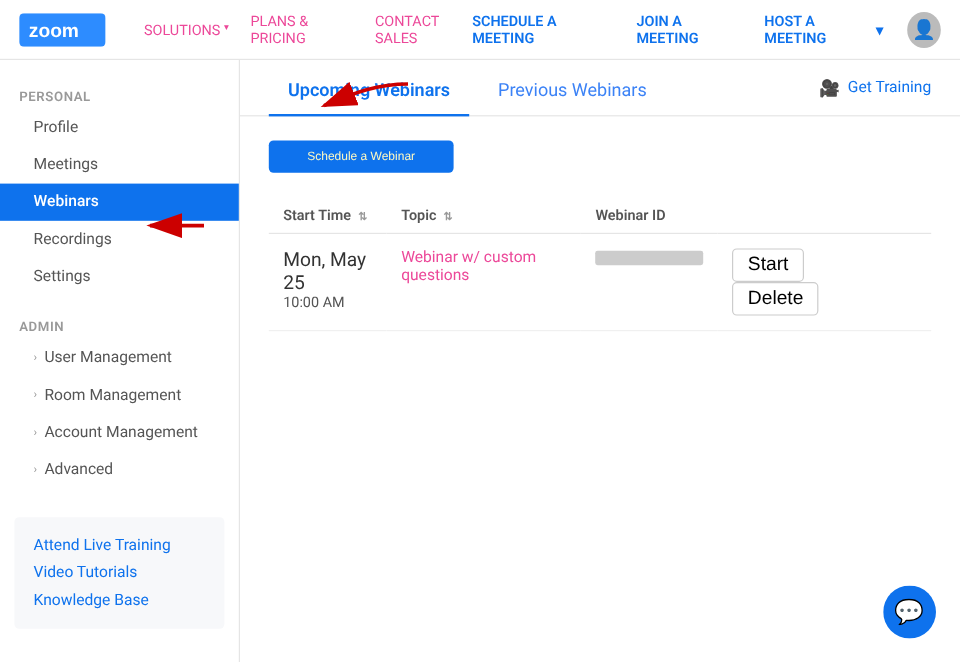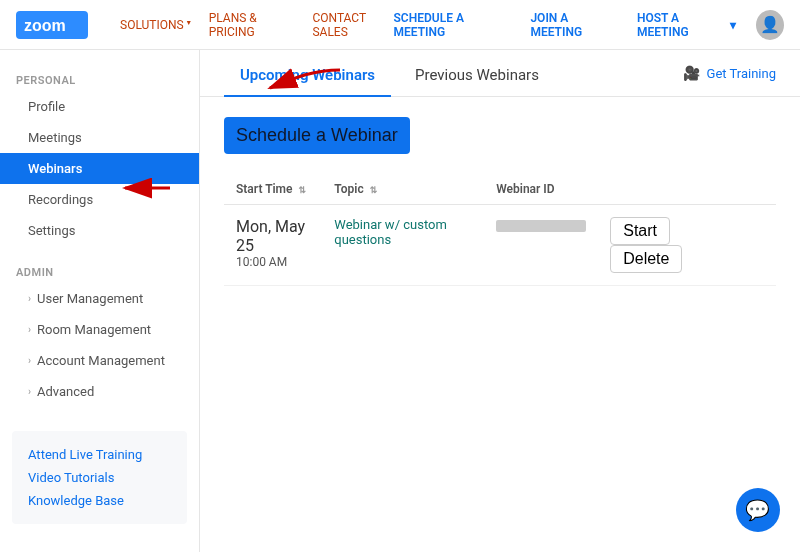--- a/index.html
+++ b/index.html
@@ -8,21 +8,21 @@
     
     .top-nav {
       display: flex; align-items: center; height: 50px;
       border-bottom: 1px solid #e5e5e5; padding: 0 16px;
       justify-content: space-between;
     }
     .top-nav-left { display: flex; align-items: center; gap: 32px; }
     .logo { display: flex; align-items: center; }
     .logo svg { width: 72px; height: 28px; }
     .nav-links { display: flex; align-items: center; gap: 18px; }
-    .nav-link { color: #c2410c; font-size: 12px; text-decoration: none; cursor: pointer; display: flex; gap: 3px; }
+    .nav-link { color: #ec4899; font-size: 12px; text-decoration: none; cursor: pointer; display: flex; gap: 3px; }
     .nav-chevron { font-size: 8px; }
     .top-nav-right { display: flex; align-items: center; gap: 20px; }
     .nav-action-link { color: #0e72ed; font-size: 12px; font-weight: 600; text-decoration: none; cursor: pointer; }
     .nav-action-link.host { display: flex; align-items: center; gap: 3px; }
     .avatar-circle { width: 30px; height: 30px; border-radius: 50%; background: #bbb; display: flex; align-items: center; justify-content: center; cursor: pointer; }
     .avatar-icon { color: #fff; font-size: 16px; }
 
     
     .layout { display: flex; height: calc(552px - 50px); }
 
@@ -34,36 +34,36 @@
     .sidebar-item.expandable { display: flex; align-items: center; gap: 6px; }
     .sidebar-chevron { font-size: 10px; color: #999; }
     .sidebar-bottom { margin-top: auto; padding: 12px 16px; background: #f7f8fa; border-radius: 4px; margin: auto 12px 12px; }
     .sidebar-bottom-link { color: #0e72ed; font-size: 13px; display: block; padding: 4px 0; text-decoration: none; cursor: pointer; }
 
     
     .main { flex: 1; padding: 0; overflow-y: auto; }
 
     
     .tabs-bar { display: flex; align-items: center; border-bottom: 1px solid #e5e5e5; padding: 0 24px; }
-    .tab { padding: 16px 16px 12px; font-size: 15px; cursor: pointer; color: #404040; position: relative; margin-right: 8px; }
+    .tab { padding: 16px 16px 12px; font-size: 15px; cursor: pointer; color: #3b82f6; position: relative; margin-right: 8px; }
     .tab.active { color: #0e72ed; font-weight: 600; }
     .tab.active::after { content: ''; position: absolute; bottom: -1px; left: 0; right: 0; height: 2px; background: #0e72ed; }
     .get-training { margin-left: auto; display: flex; align-items: center; gap: 6px; color: #0e72ed; font-size: 13px; cursor: pointer; }
     .video-icon { font-size: 14px; }
 
     
     .content-area { padding: 20px 24px; }
-    .schedule-btn { background: #0e72ed; color: #0f172a; border: none; border-radius: 4px; padding: 8px 12px; font-size: 18px; cursor: pointer; font-weight: 500; margin-bottom: 20px; }
+    .schedule-btn { background: #0e72ed; color: #fef9c3; border: none; border-radius: 4px; padding: 8px 32px; font-size: 10px; cursor: pointer; font-weight: 500; margin-bottom: 20px; }
 
     
     .webinar-table { width: 100%; border-collapse: collapse; }
     .webinar-table th { text-align: left; padding: 8px 12px; font-size: 12px; color: #555; font-weight: 600; border-bottom: 1px solid #e5e5e5; }
     .webinar-table td { padding: 12px 12px; border-bottom: 1px solid #f0f0f0; font-size: 13px; vertical-align: top; }
     .sort-icon { font-size: 9px; margin-left: 3px; color: #999; }
-    .topic-link { color: #0f766e; text-decoration: none; cursor: pointer; }
+    .topic-link { color: #ec4899; text-decoration: none; cursor: pointer; }
     .webinar-id-bar { display: inline-block; width: 90px; height: 12px; background: #ccc; border-radius: 2px; vertical-align: middle; }
     .action-btn { border: 1px solid #ccc; background: #fff; border-radius: 4px; padding: 4px 12px; font-size: 16px; cursor: pointer; margin-right: 22px; }
     .start-time-text { font-size: 16px; }
     .start-time-sub { font-size: 12px; color: #555; }
 
     
     .chat-bubble { position: fixed; bottom: 20px; right: 20px; width: 44px; height: 44px; background: #0e72ed; border-radius: 50%; display: flex; align-items: center; justify-content: center; cursor: pointer; z-index: 100; }
     .chat-bubble-icon { color: #fff; font-size: 20px; }
 
     

